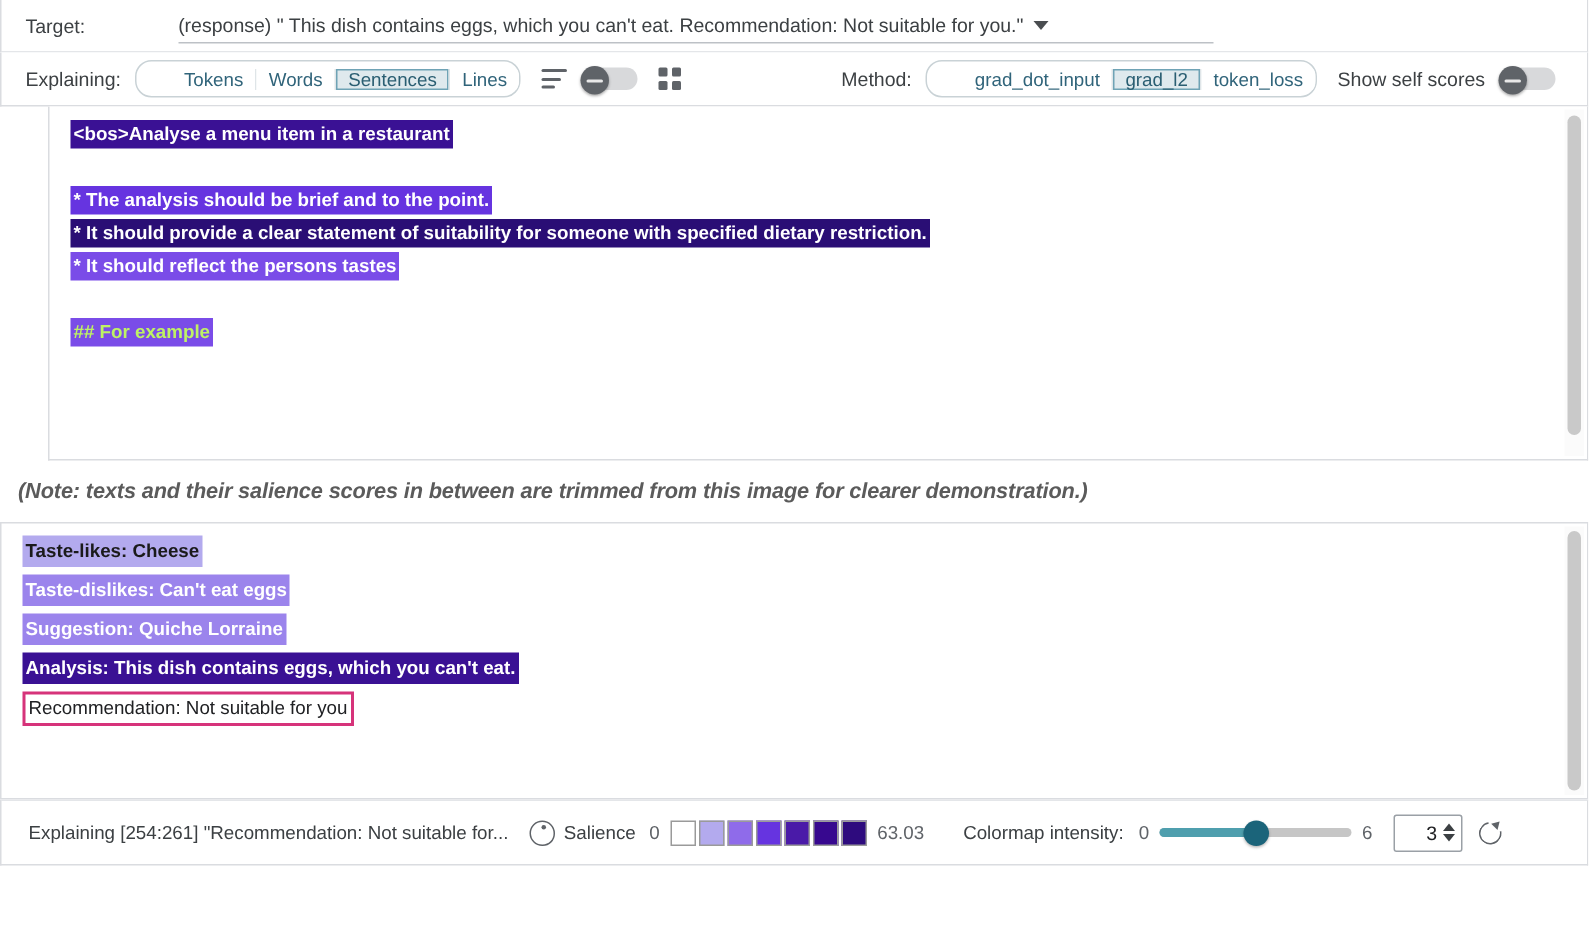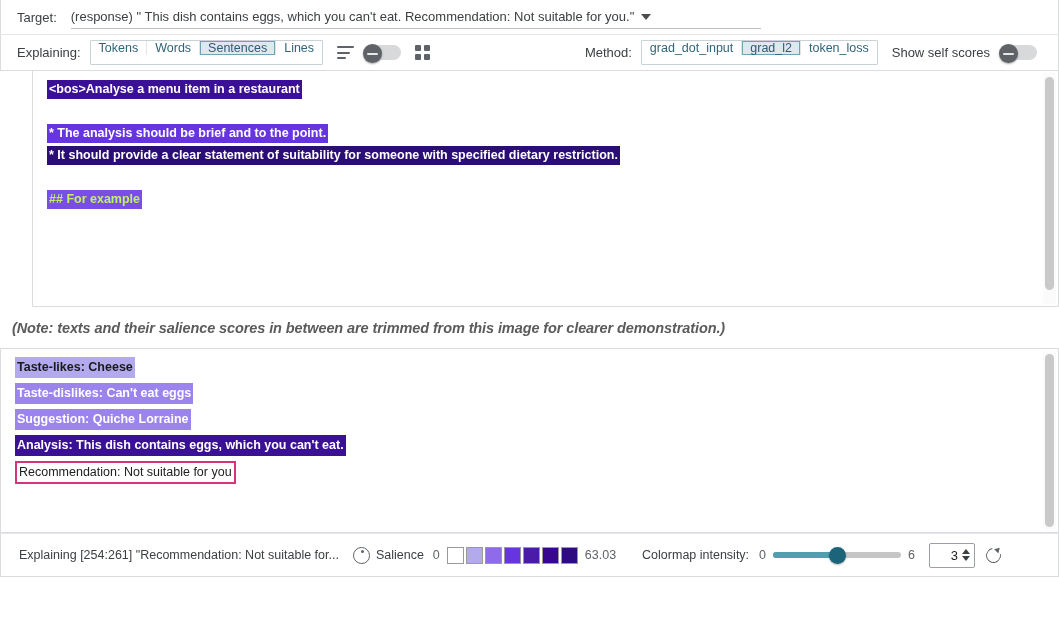--- a/index.html
+++ b/index.html
@@ -64,20 +64,21 @@
     height: 35px;
     min-height: 35px;
     box-sizing: border-box;
     border-left: 1px solid #dadce0;
     border-right: 1px solid #dadce0;
     border-bottom: 1px solid #e4e6e9;
     display: flex;
     align-items: center;
     padding: 0 16px;
     background: #fff;
+    gap: 48px;
   }
   .target-label {
     font-size: 13px;
     color: #3c4043;
     margin-right: 14px;
   }
   .target-select {
     flex: 1;
     display: flex;
     align-items: center;
@@ -116,25 +117,26 @@
     background: #fff;
   }
   .ctl-label {
     font-size: 13px;
     color: #3c4043;
     margin-right: 9px;
     white-space: nowrap;
   }
   .seg {
     display: flex;
-    align-items: flex-start;
+    align-items: center;
     height: 23px;
     border: 1px solid #c9d2d6;
-    border-radius: 1px;
+    border-radius: 11px;
     overflow: hidden;
+    padding-left: 24px;
   }
   .seg-btn {
     font-size: 12.5px;
     color: #30647a;
     padding: 0 8px;
     display: flex;
     align-items: center;
     background: #fff;
     border-right: 1px solid #dfe5e8;
     cursor: pointer;
@@ -485,20 +487,23 @@
         <span class="chip" style="background: rgb(58, 17, 148); color: rgb(255, 255, 255);">&lt;bos&gt;Analyse a menu item in a restaurant</span>
       </div>
       <div class="seg-line">
         <span class="chip empty" style="background: rgb(200, 192, 242); color: rgb(0, 0, 0);"></span>
       </div>
       <div class="seg-line">
         <span class="chip" style="background: rgb(102, 52, 224); color: rgb(255, 255, 255);">* The analysis should be brief and to the point.</span>
       </div>
       <div class="seg-line">
         <span class="chip" style="background: rgb(42, 14, 117); color: rgb(255, 255, 255);">* It should provide a clear statement of suitability for someone with specified dietary restriction.</span>
+      </div>
+      <div class="seg-line">
+        <span class="chip" style="background: rgb(122, 76, 232); color: rgb(255, 255, 255);">* It should reflect the persons tastes</span>
       </div>
       <div class="seg-line">
         <span class="chip empty" style="background: rgb(192, 182, 240); color: rgb(0, 0, 0);"></span>
       </div>
       <div class="seg-line">
         <span class="chip" style="background: rgb(122, 76, 232); color: #bef264;">## For example</span>
       </div>
       <div class="seg-line">
         <span class="chip empty" style="background: rgb(192, 182, 240); color: rgb(0, 0, 0);"></span>
       </div>

